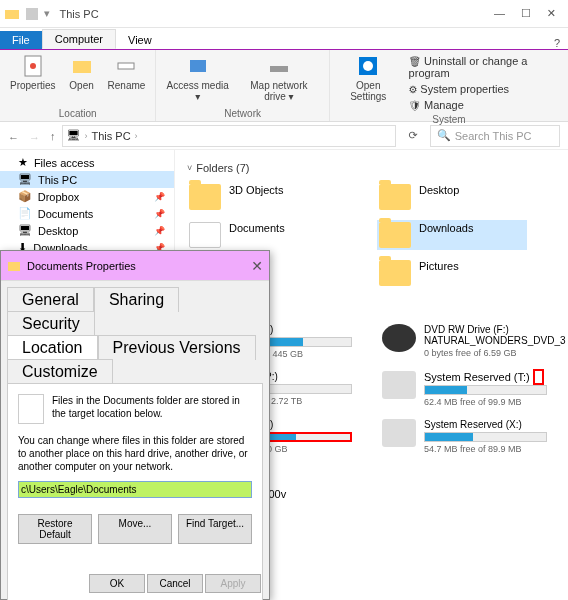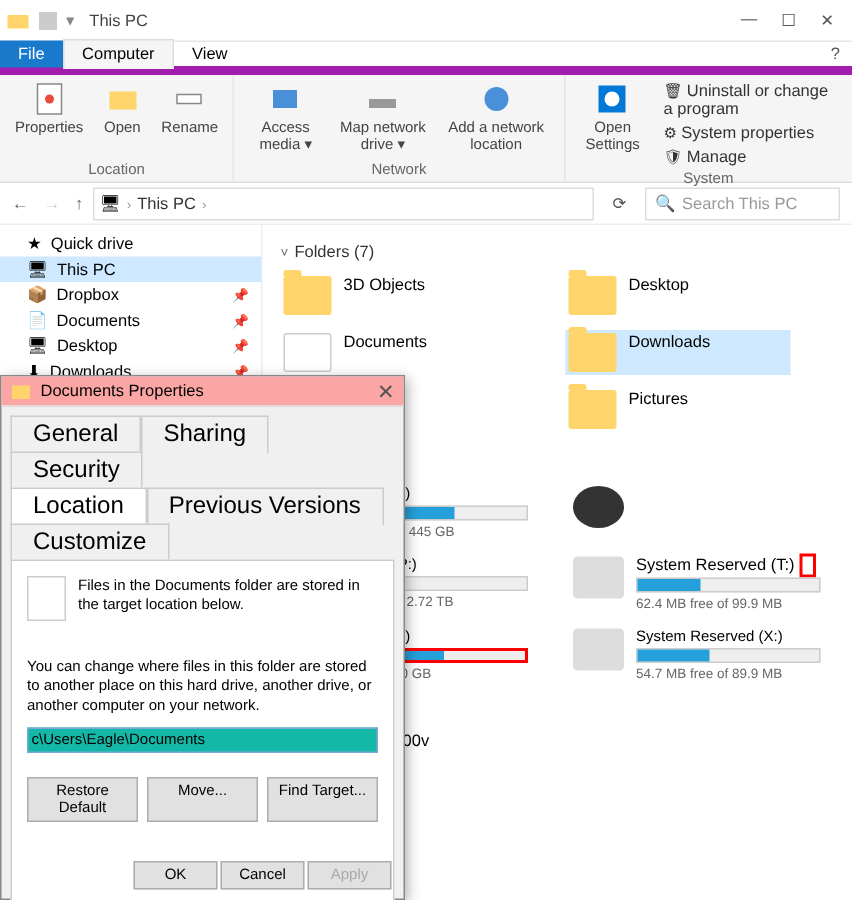--- a/index.html
+++ b/index.html
@@ -2,21 +2,21 @@
 <html><head>
 <meta charset="utf-8">
 <style>
 *{box-sizing:border-box;margin:0;padding:0;font-family:"Segoe UI",Tahoma,sans-serif;font-size:11px}
 body{width:568px;height:600px;background:#fff;position:relative;overflow:hidden}
 .titlebar{height:28px;background:#fff;border-bottom:1px solid #e5e5e5;display:flex;align-items:center;padding:0 4px}
 .qat{display:flex;gap:4px;align-items:center}
 .qat-icon{width:16px;height:16px;display:inline-block}
 .title-text{margin-left:10px;color:#444}
 .win-controls{margin-left:auto;display:flex;gap:16px;color:#555;padding-right:8px}
-.tabs{height:22px;display:flex;align-items:center;border-bottom:6px solid #a21caf}
+.tabs{height:22px;display:flex;align-items:flex-end;border-bottom:1px solid #a21caf}
 .tab{padding:3px 12px;cursor:pointer}
 .tab.file{background:#1979ca;color:#fff}
 .tab.active{background:#f5f5f5;border:1px solid #ddd;border-bottom:1px solid #f5f5f5}
 .ribbon{height:72px;background:#f5f5f5;display:flex;border-bottom:1px solid #ddd}
 .ribbon-group{display:flex;flex-direction:column;align-items:center;padding:2px 6px;border-right:1px solid #e5e5e5}
 .ribbon-row{display:flex;gap:2px}
 .ribbon-btn{display:flex;flex-direction:column;align-items:center;padding:2px 4px;cursor:pointer;text-align:center;min-width:40px}
 .ribbon-btn .icon{width:24px;height:24px;margin-bottom:2px}
 .ribbon-btn .lbl{font-size:10px;line-height:1.1;color:#444}
 .ribbon-group-label{font-size:10px;color:#666;margin-top:auto}
@@ -49,31 +49,31 @@
 .drive-icon{width:34px;height:28px;background:#ddd;border-radius:3px;flex-shrink:0}
 .drive-icon.dvd{background:#333;border-radius:50%}
 .drive-info{flex:1}
 .drive-name{font-size:10px;margin-bottom:2px}
 .drive-bar{height:10px;background:#eee;border:1px solid #ccc;margin-bottom:2px;position:relative}
 .drive-fill{height:100%;background:#26a0da}
 .drive-status{font-size:9px;color:#666}
 .redbox{border:2px solid red}
 
 .dialog{position:absolute;left:0;top:250px;width:270px;height:350px;background:#f0f0f0;border:1px solid #888;box-shadow:2px 2px 8px rgba(0,0,0,.3)}
-.dlg-title{height:20px;display:flex;align-items:center;padding:0 6px;background:#fca5a5;border-bottom:1px solid #ddd}
+.dlg-title{height:30px;display:flex;align-items:center;padding:0 6px;background:#f0abfc;border-bottom:1px solid #ddd}
 .dlg-title .icon{width:14px;height:14px;margin-right:6px}
 .dlg-close{margin-left:auto;font-size:14px;cursor:pointer;color:#555}
 .dlg-tabs{display:flex;flex-wrap:wrap;margin:6px 6px 0}
 .dlg-tab{padding:3px 14px;background:#f0f0f0;border:1px solid #ccc;border-bottom:none;cursor:pointer;font-size:16px;margin-right:0;margin-bottom:-1px}
 .dlg-tab.active{background:#fff}
 .dlg-body{background:#fff;border:1px solid #ccc;margin:0 6px;padding:10px;height:260px;position:relative}
-.dlg-desc{display:flex;gap:8px;margin-bottom:24px}
+.dlg-desc{display:flex;gap:8px;margin-bottom:10px}
 .dlg-desc .icon{width:26px;height:30px;background:#fff;border:1px solid #ccc;flex-shrink:0}
 .dlg-text{font-size:10px;line-height:1.3}
-.dlg-input{width:100%;border:1px solid #7aa7d8;padding:2px;margin:8px 0;background:#14b8a6;font-size:10px}
+.dlg-input{width:100%;border:1px solid #7aa7d8;padding:2px;margin:8px 0;background:#bef264;font-size:10px}
 .dlg-btns{display:flex;gap:6px;margin-top:8px}
 .dlg-btn{flex:1;padding:3px 6px;border:1px solid #adadad;background:#e1e1e1;font-size:10px;cursor:pointer;text-align:center}
 .dlg-footer{position:absolute;bottom:6px;right:8px;display:flex;gap:2px}
 .dlg-footer .dlg-btn{width:56px;flex:none}
 .dlg-footer .dlg-btn.disabled{color:#aaa}
 svg{display:block}
 </style>
 </head>
 <body>
 
@@ -148,28 +148,20 @@
         <span class="lbl">Access media ▾</span>
       </div>
       <div class="ribbon-btn">
         <span class="icon">
             <svg viewBox="0 0 24 24">
               <rect x="3" y="12" width="18" height="6" fill="#999"></rect>
             </svg>
           </span>
         <span class="lbl">Map network drive ▾</span>
       </div>
-      <div class="ribbon-btn">
-        <span class="icon">
-            <svg viewBox="0 0 24 24">
-              <circle cx="12" cy="12" r="8" fill="#4a90d9"></circle>
-            </svg>
-          </span>
-        <span class="lbl">Add a network location</span>
-      </div>
     </div>
     <div class="ribbon-group-label">Network</div>
   </div>
   <div class="ribbon-group" style="border-right:none">
     <div style="display:flex">
       <div class="ribbon-btn">
         <span class="icon">
             <svg viewBox="0 0 24 24">
               <rect x="3" y="3" width="18" height="18" fill="#0078d7"></rect>
               <circle cx="12" cy="12" r="5" fill="#fff"></circle>
@@ -203,21 +195,21 @@
   <div class="searchbox">
     <span style="margin-right:4px">🔍</span>
     <span>Search This PC</span>
   </div>
 </div>
 
 <div class="main">
   <div class="sidebar">
     <div class="side-item">
         <span>★</span>
-        <span>Quick drive</span>
+        <span>Files access</span>
       </div>
     <div class="side-item sel">
         <span>🖥</span>
         <span>This PC</span>
       </div>
     <div class="side-item">
         <span>📦</span>
         <span>Dropbox</span>
         <span class="pin">📌</span>
       </div>
@@ -285,20 +277,24 @@
         <div class="drive-info">
             <div class="drive-name">I Disk (C:)</div>
             <div class="drive-bar">
               <div class="drive-fill" style="width:60%"></div>
             </div>
             <div class="drive-status">GB free of 445 GB</div>
           </div>
       </div>
       <div class="drive-item">
         <div class="drive-icon dvd"></div>
+        <div class="drive-info">
+            <div class="drive-name">DVD RW Drive (F:) NATURAL_WONDERS_DVD_3</div>
+            <div class="drive-status">0 bytes free of 6.59 GB</div>
+          </div>
       </div>
       <div class="drive-item">
         <div class="drive-icon"></div>
         <div class="drive-info">
             <div class="drive-name">JP3TB (P:)</div>
             <div class="drive-bar">
               <div class="drive-fill" style="width:20%"></div>
             </div>
             <div class="drive-status">TB free of 2.72 TB</div>
           </div>

